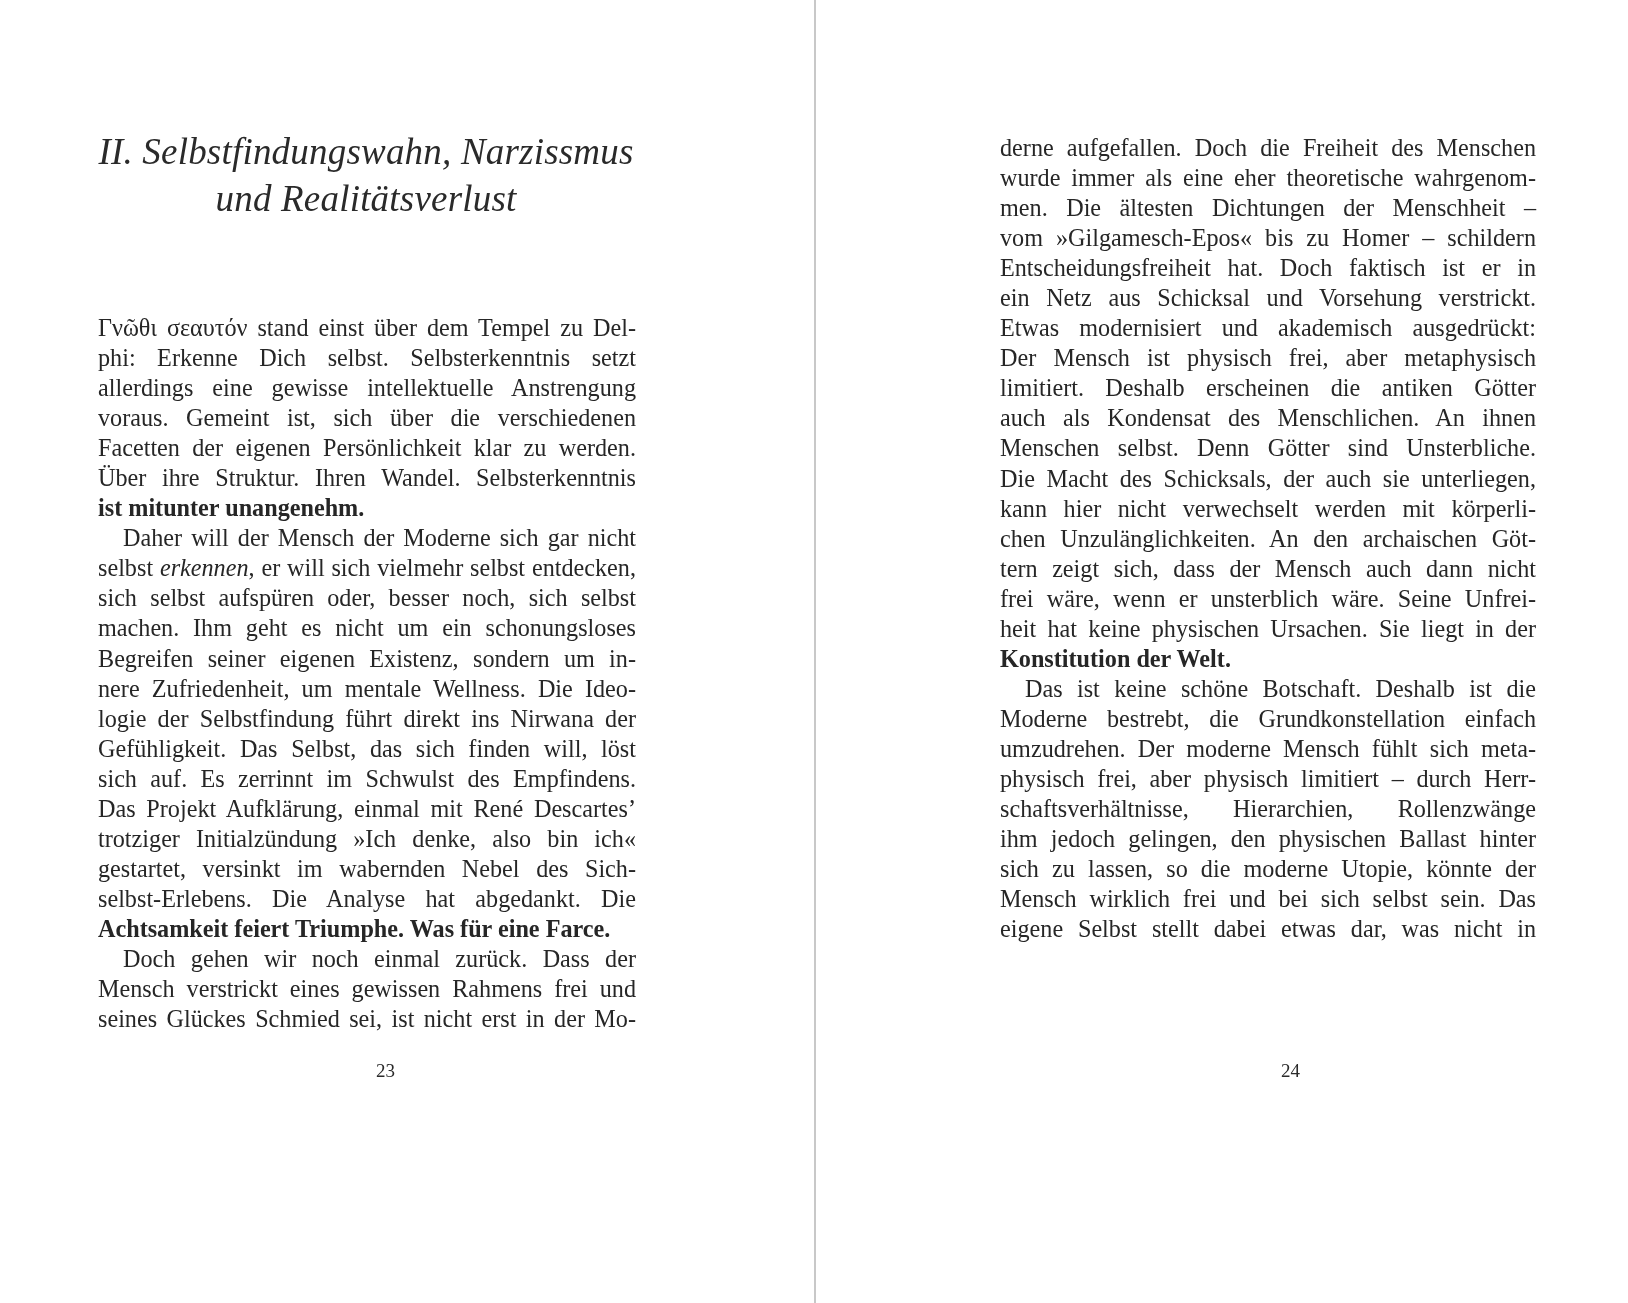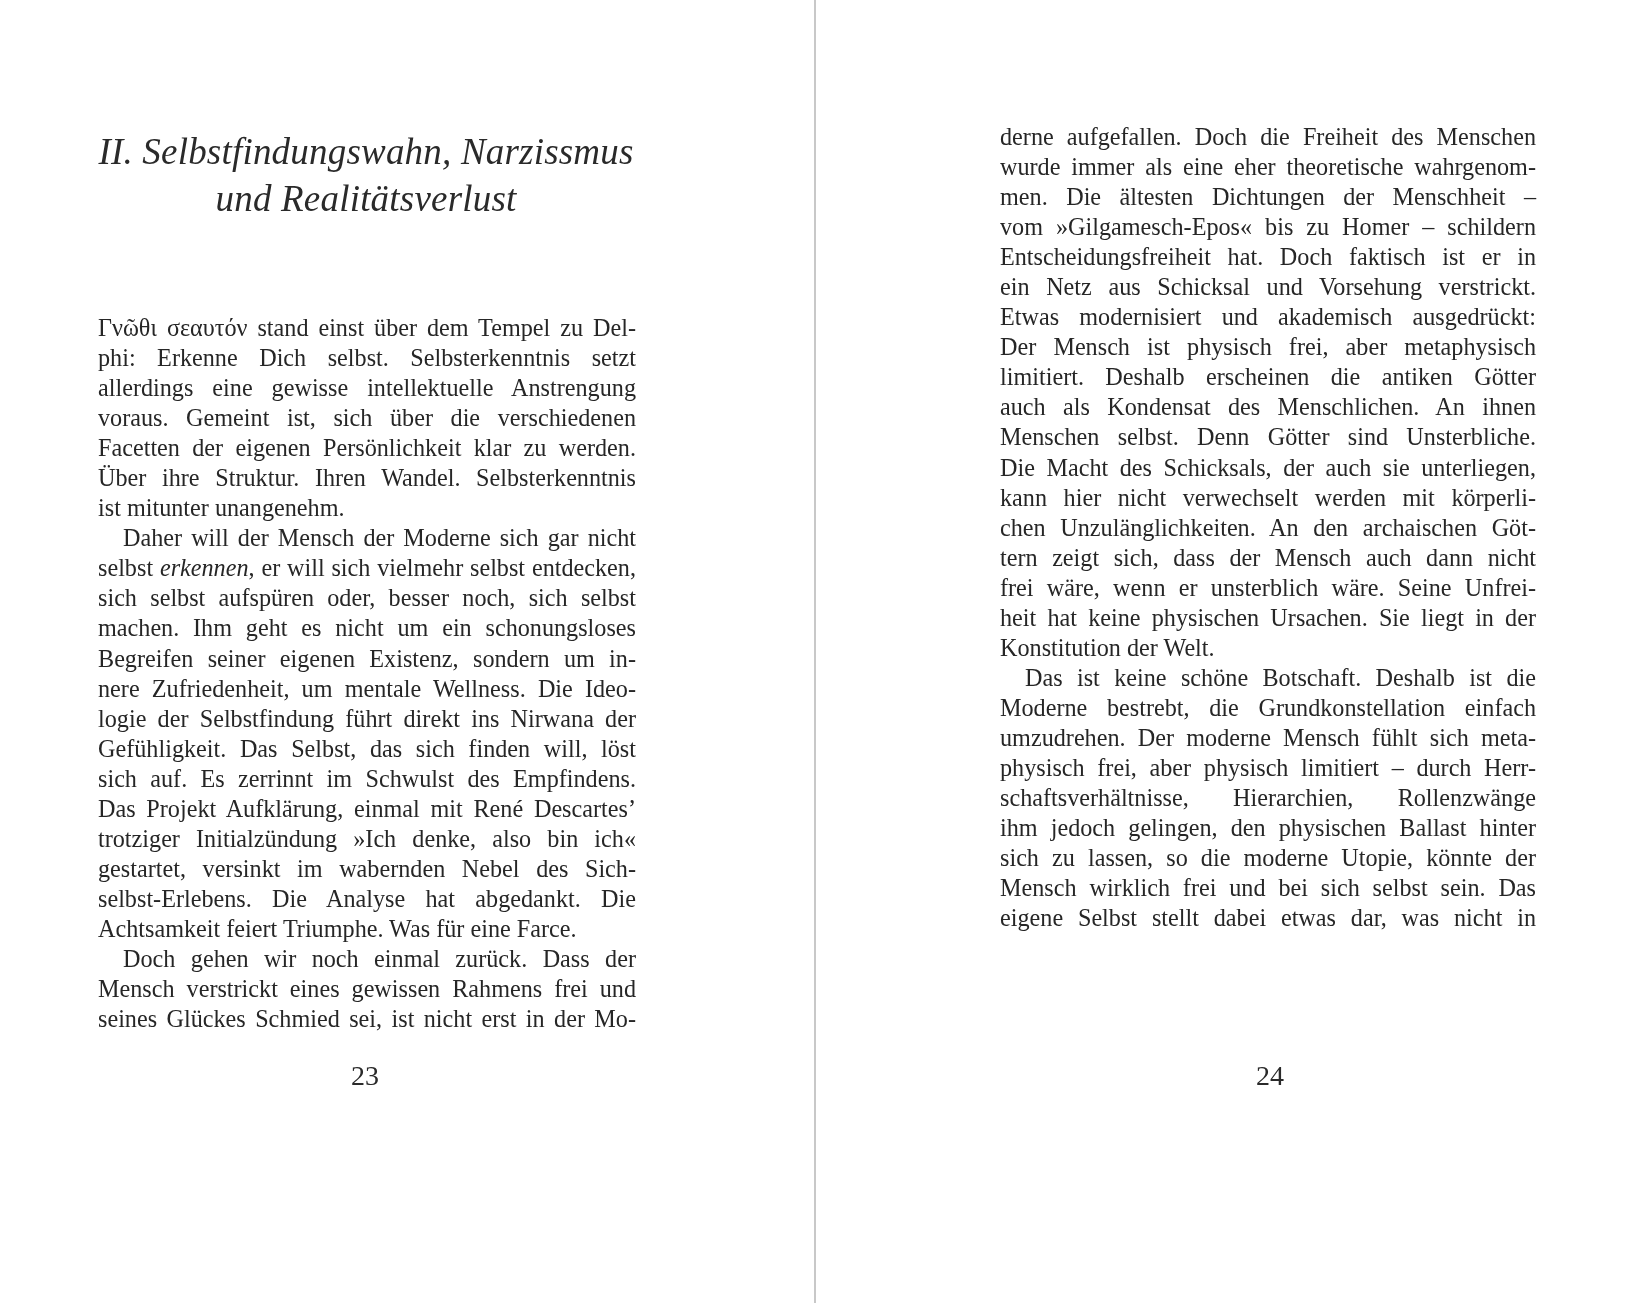--- a/index.html
+++ b/index.html
@@ -18,31 +18,31 @@
     position:absolute; left:96px; width:540px; top:128px;
     font-style:italic; font-size:37px; line-height:47px; text-align:center; color:#2a2a2a;
     letter-spacing:0.2px;
   }
   .title div { white-space:nowrap; }
 
   .text {
     position:absolute; font-size:24.2px; line-height:30.05px; color:#262626;
   }
   .text.left { left:98px; width:538px; top:313px; }
-  .text.right { left:184px; width:536px; top:122px; }
+  .text.right { left:184px; width:536px; top:133px; }
   .line {
     display:block; height:30.05px; white-space:nowrap;
     text-align:justify; text-align-last:justify;
   }
-  .line.last { text-align-last:left; }
+  .line.last { text-align-last:left;font-weight:bold; }
   .line.indent { padding-left:25px; }
   .line em { font-style:italic; }
 
   .pagenum {
-    position:absolute; top:1060px; font-size:28px; color:#2a2a2a; text-align:center; width:60px;
+    position:absolute; top:1060px; font-size:19px; color:#2a2a2a; text-align:right; width:60px;
   }
   .pagenum.left { left:335px; }
   .pagenum.right { left:424px; }
 </style>
 </head>
 <body>
 
 <div class="divider"></div>
 
 <div class="page left">

